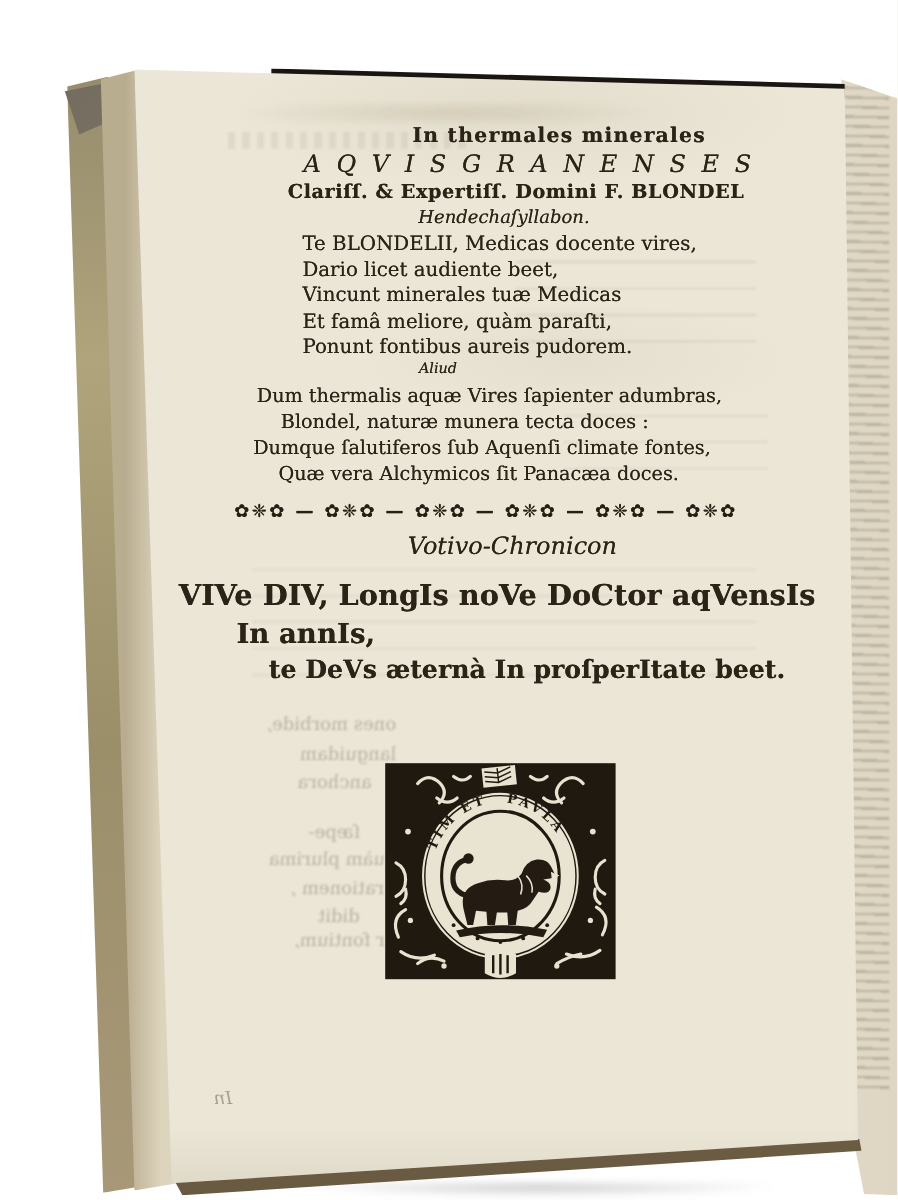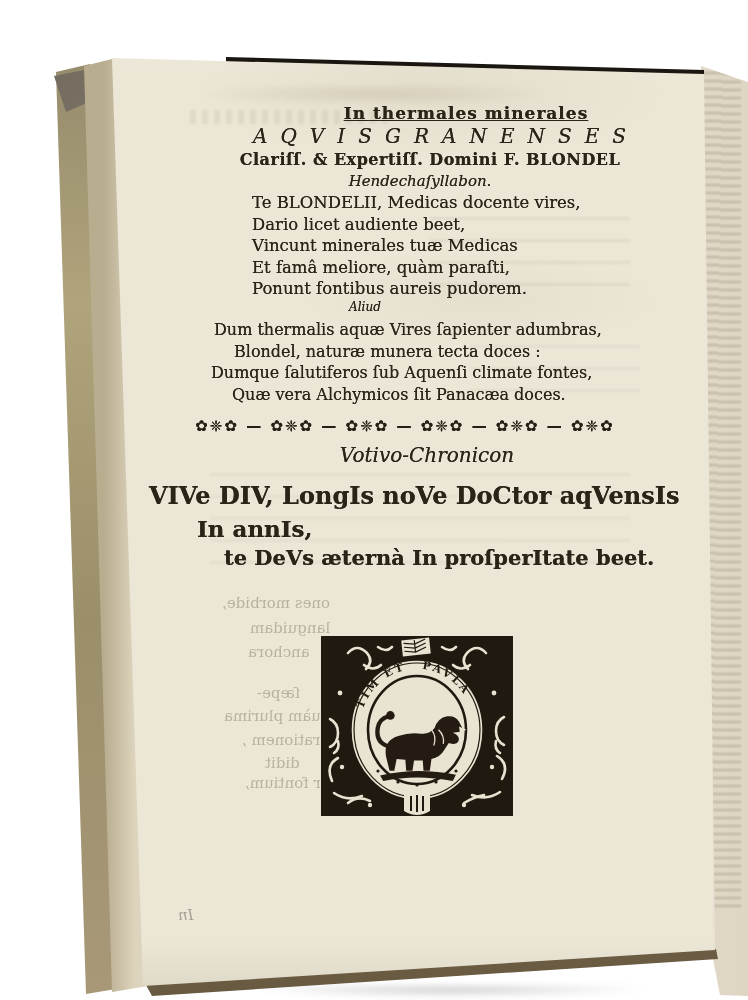--- a/index.html
+++ b/index.html
@@ -59,21 +59,21 @@
       linear-gradient(0deg,rgba(110,95,65,.12) 0,rgba(110,95,65,0) 6%),
       radial-gradient(340px 90px at 430px 95px,rgba(120,105,75,.08),transparent 70%),
       radial-gradient(260px 70px at 480px 300px,rgba(120,105,75,.06),transparent 70%),
       #ebe6d6;}
   .stain{position:absolute;left:150px;top:86px;width:440px;height:16px;
     background:radial-gradient(50% 100% at 50% 50%,rgba(130,110,75,.14),transparent 80%);filter:blur(2px);}
 
   
   .t{position:absolute;white-space:nowrap;color:#2b2317;text-shadow:0 0 .4px rgba(43,35,23,.85);}
   .center{text-align:center;width:470px;}
-  .hdr{left:231px;top:103px;font-size:17px;font-weight:bold;letter-spacing:1px;text-decoration:underline;}
+  .hdr{left:231px;top:103px;font-size:17px;font-weight:bold;letter-spacing:1px;}
   .ttl{left:211px;top:124px;font-size:20px;font-style:italic;letter-spacing:13px;}
   .byl{left:195px;top:150px;font-size:16px;font-weight:bold;letter-spacing:.5px;}
   .sub{left:185px;top:172px;font-size:15px;font-style:italic;}
   .poem1{left:252px;top:192px;font-size:16.5px;line-height:21.5px;}
   .aliud{left:130px;top:300px;font-size:12px;font-style:italic;}
   .p2{font-size:16px;}
   .p2a{left:214px;top:320px;}.p2b{left:234px;top:342px;}
   .p2c{left:211px;top:363px;}.p2d{left:232px;top:385px;}
   .orn{left:168px;top:417px;width:474px;text-align:center;font-family:"DejaVu Sans",sans-serif;
        font-size:15px;font-weight:bold;letter-spacing:2px;color:#261f15;}

